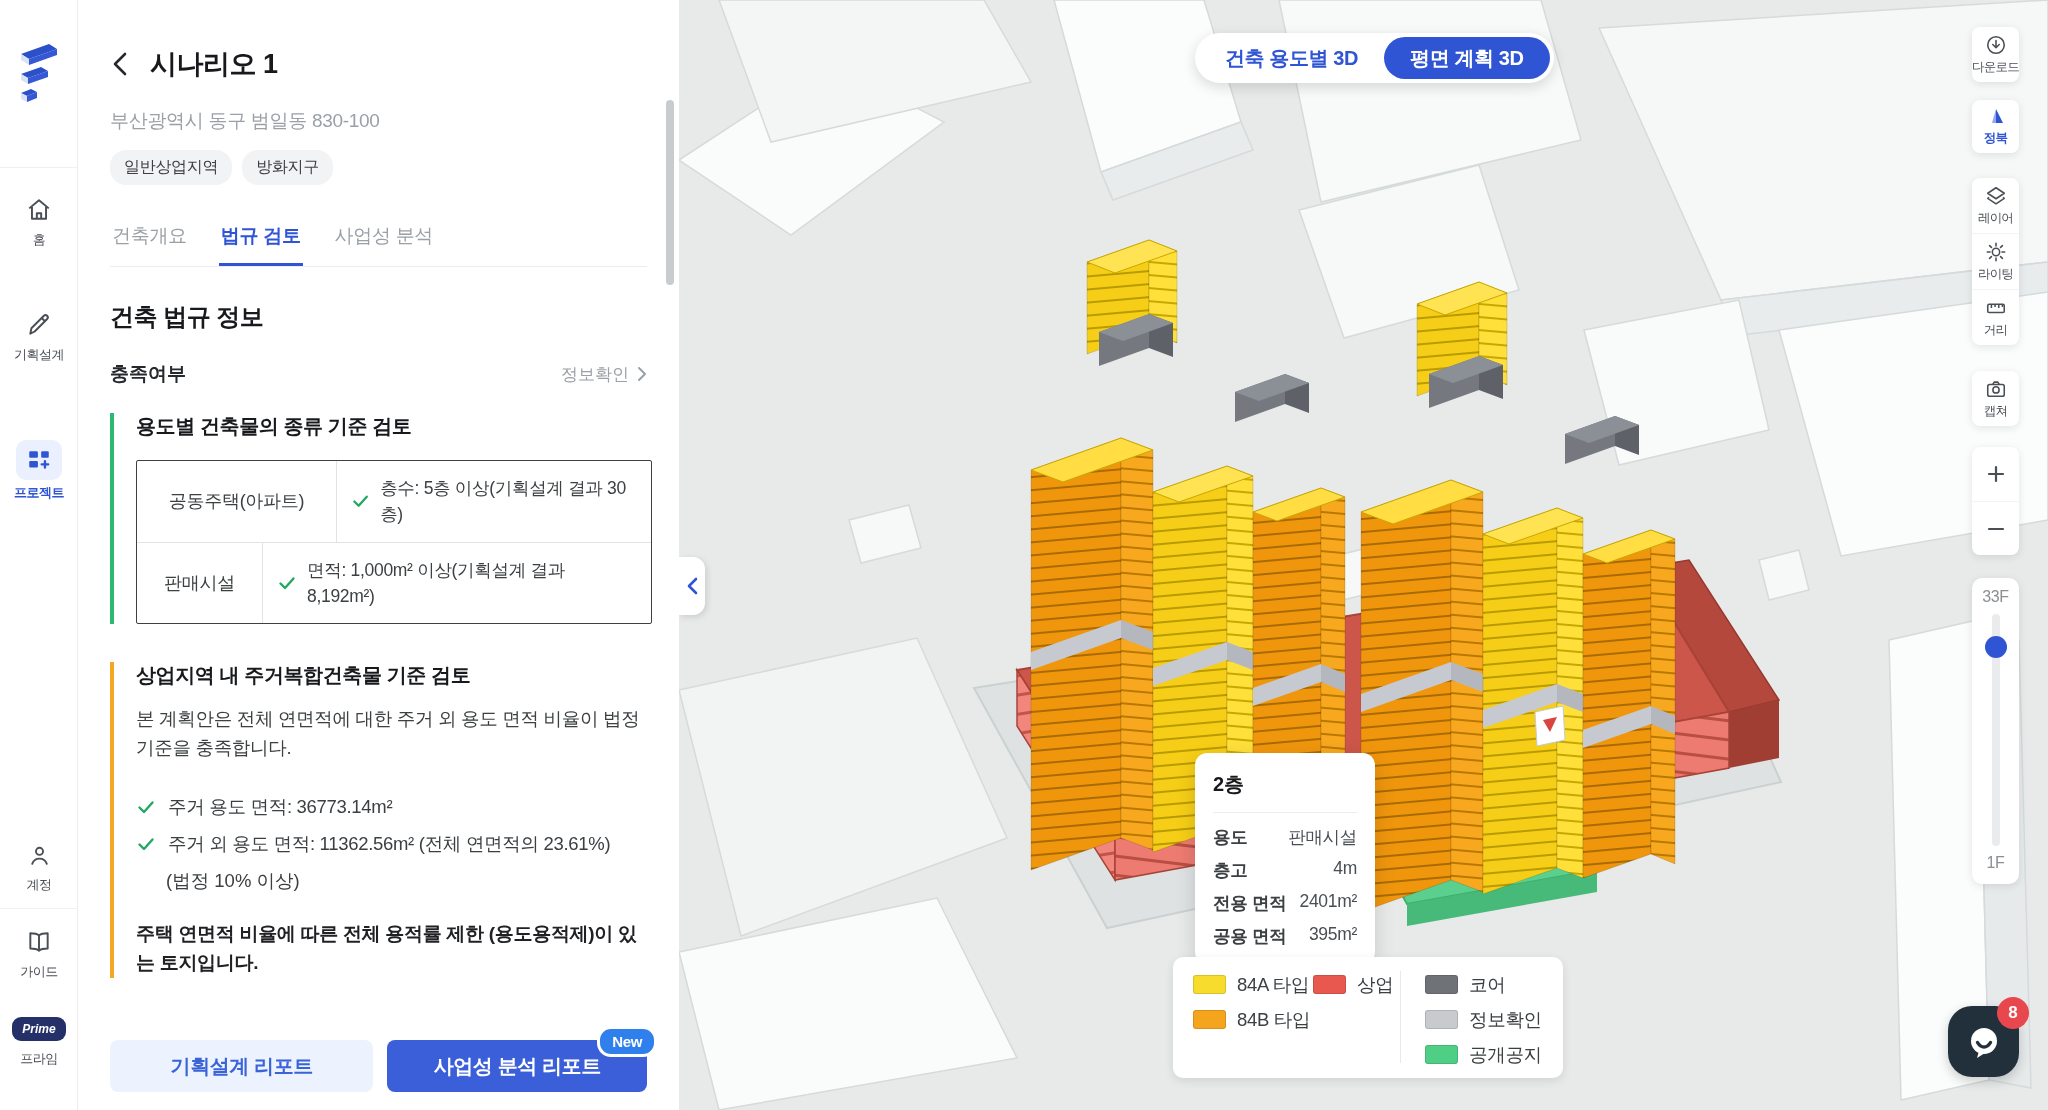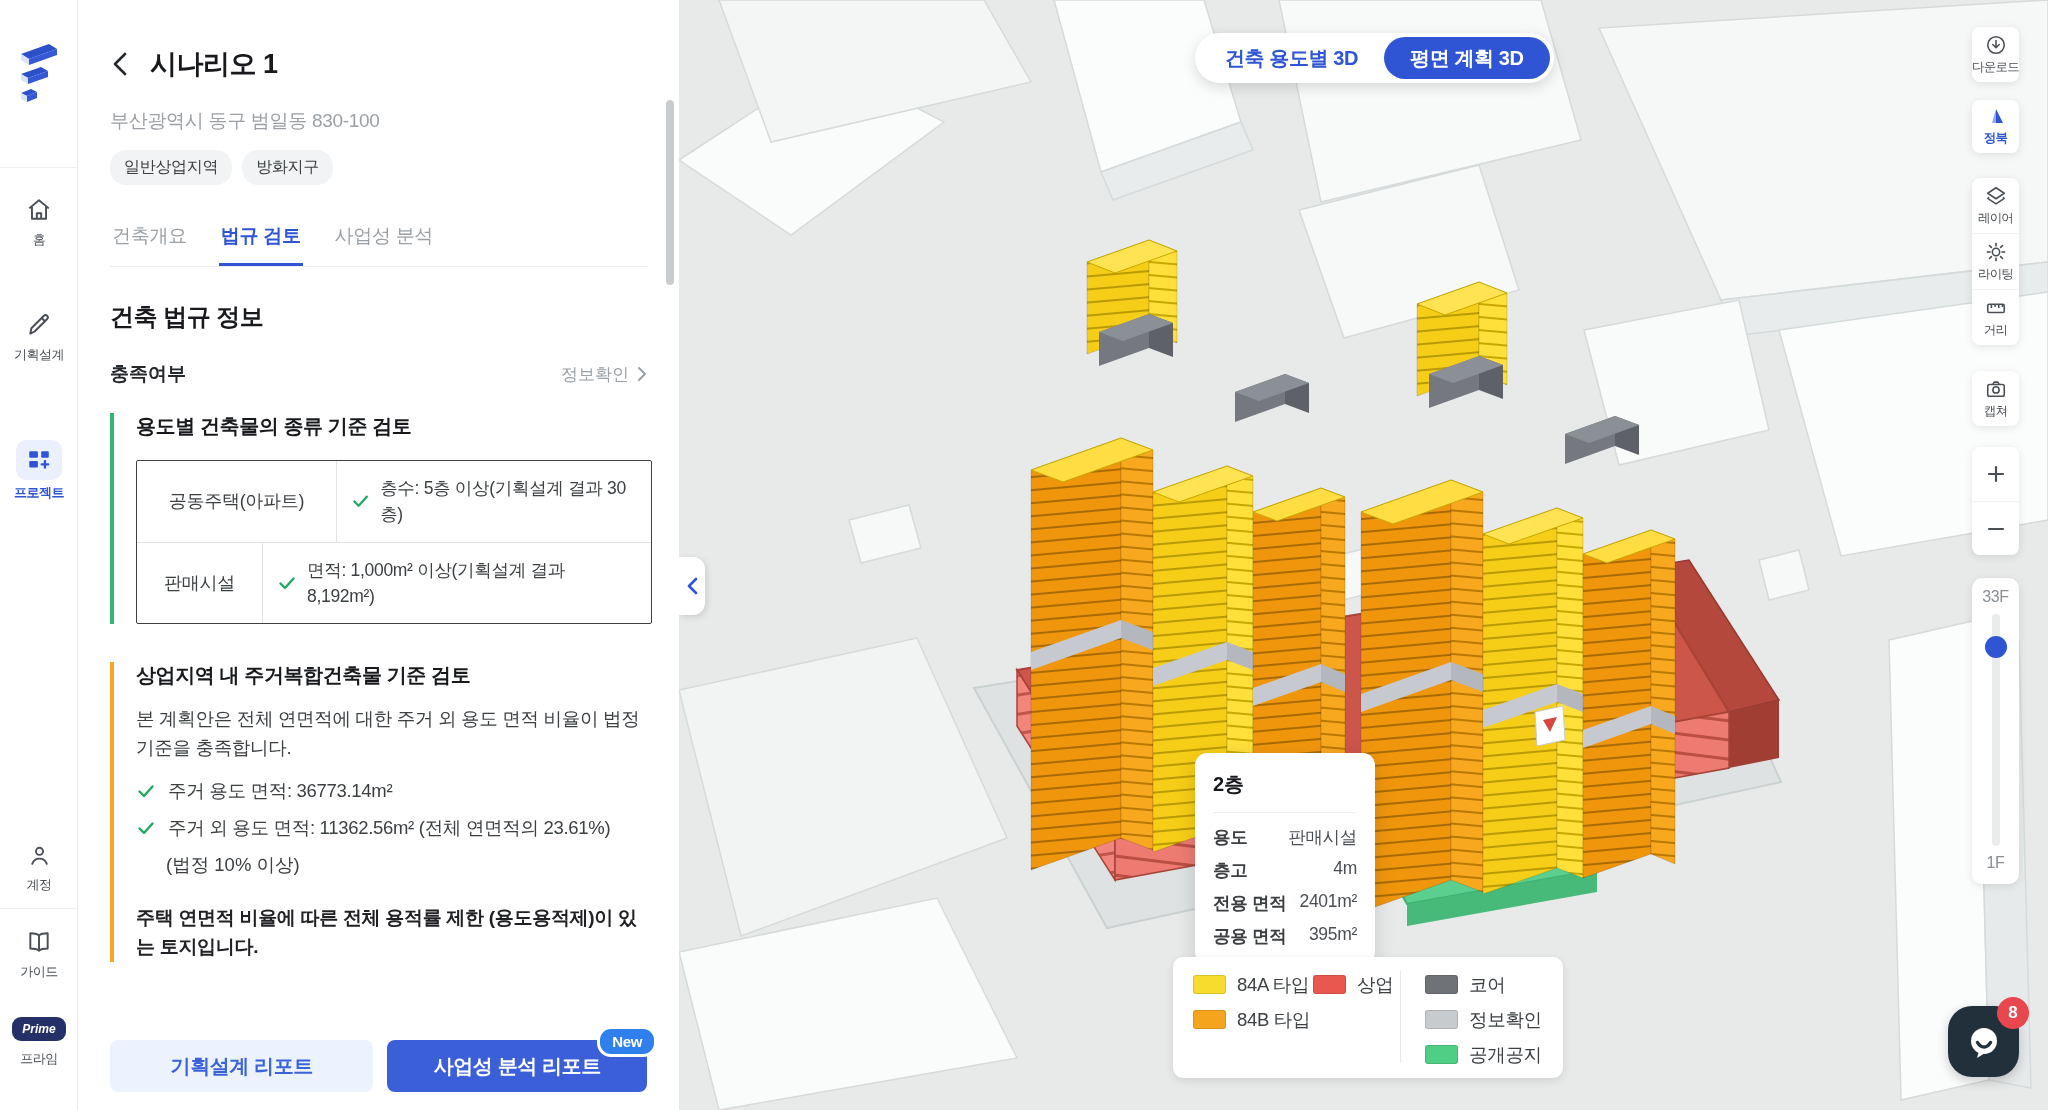--- a/index.html
+++ b/index.html
@@ -43,21 +43,21 @@
     font-size:18px; font-weight:bold; padding:8px 12px; border-radius:4px; letter-spacing:-0.3px; }
   .rule-table { margin-top:20px; border:1px solid #404040; border-radius:2px; width:516px; }
   .rt-row { display:flex; border-top:1px solid #e1e3e5; }
   .rt-row:first-child { border-top:none; }
   .rt-c1 { width:200px; border-right:1px solid #e1e3e5; display:flex; align-items:center; justify-content:center;
     font-size:18px; color:#3c4043; padding:16px 8px; letter-spacing:-0.3px; }
   .rt-c2 { flex:1; display:flex; align-items:center; gap:10px; padding:14px 14px; font-size:17.5px; color:#3c4043;
     line-height:1.5; letter-spacing:-0.3px; }
   .para { margin-top:16px; font-size:18.5px; color:#3c4043; line-height:1.55; letter-spacing:-0.3px; width:510px; }
   .para.bold { font-weight:bold; color:#202124; margin-top:30px; font-size:19px; }
-  .chk-list { margin-top:16px; display:flex; flex-direction:column; gap:10px; }
+  .chk-list { margin-top:32px; display:flex; flex-direction:column; gap:10px; }
   .chk-item { display:flex; gap:12px; font-size:18.5px; color:#3c4043; letter-spacing:-0.3px; line-height:1.45; }
   .chk-note { margin-left:30px; font-size:18.5px; color:#3c4043; }
   .panel-foot { position:absolute; left:0; bottom:0; width:601px; height:88px; background:#fff; padding:18px 32px 0 32px;
     display:flex; gap:14px; z-index:5; }
   .btn { height:52px; border-radius:8px; font-size:20px; font-weight:bold; display:flex; align-items:center;
     justify-content:center; cursor:pointer; letter-spacing:-0.4px; position:relative; }
   .btn.secondary { width:268px; background:#EDF3FE; color:#3B63D8; }
   .btn.primary { width:264px; background:#3B5FD9; color:#fff; }
   .new-badge { position:absolute; top:-14px; right:-10px; background:#2F80ED; color:#fff; font-size:15px;
     font-weight:bold; padding:4px 12px; border-radius:14px; border:3px solid #fff; }

